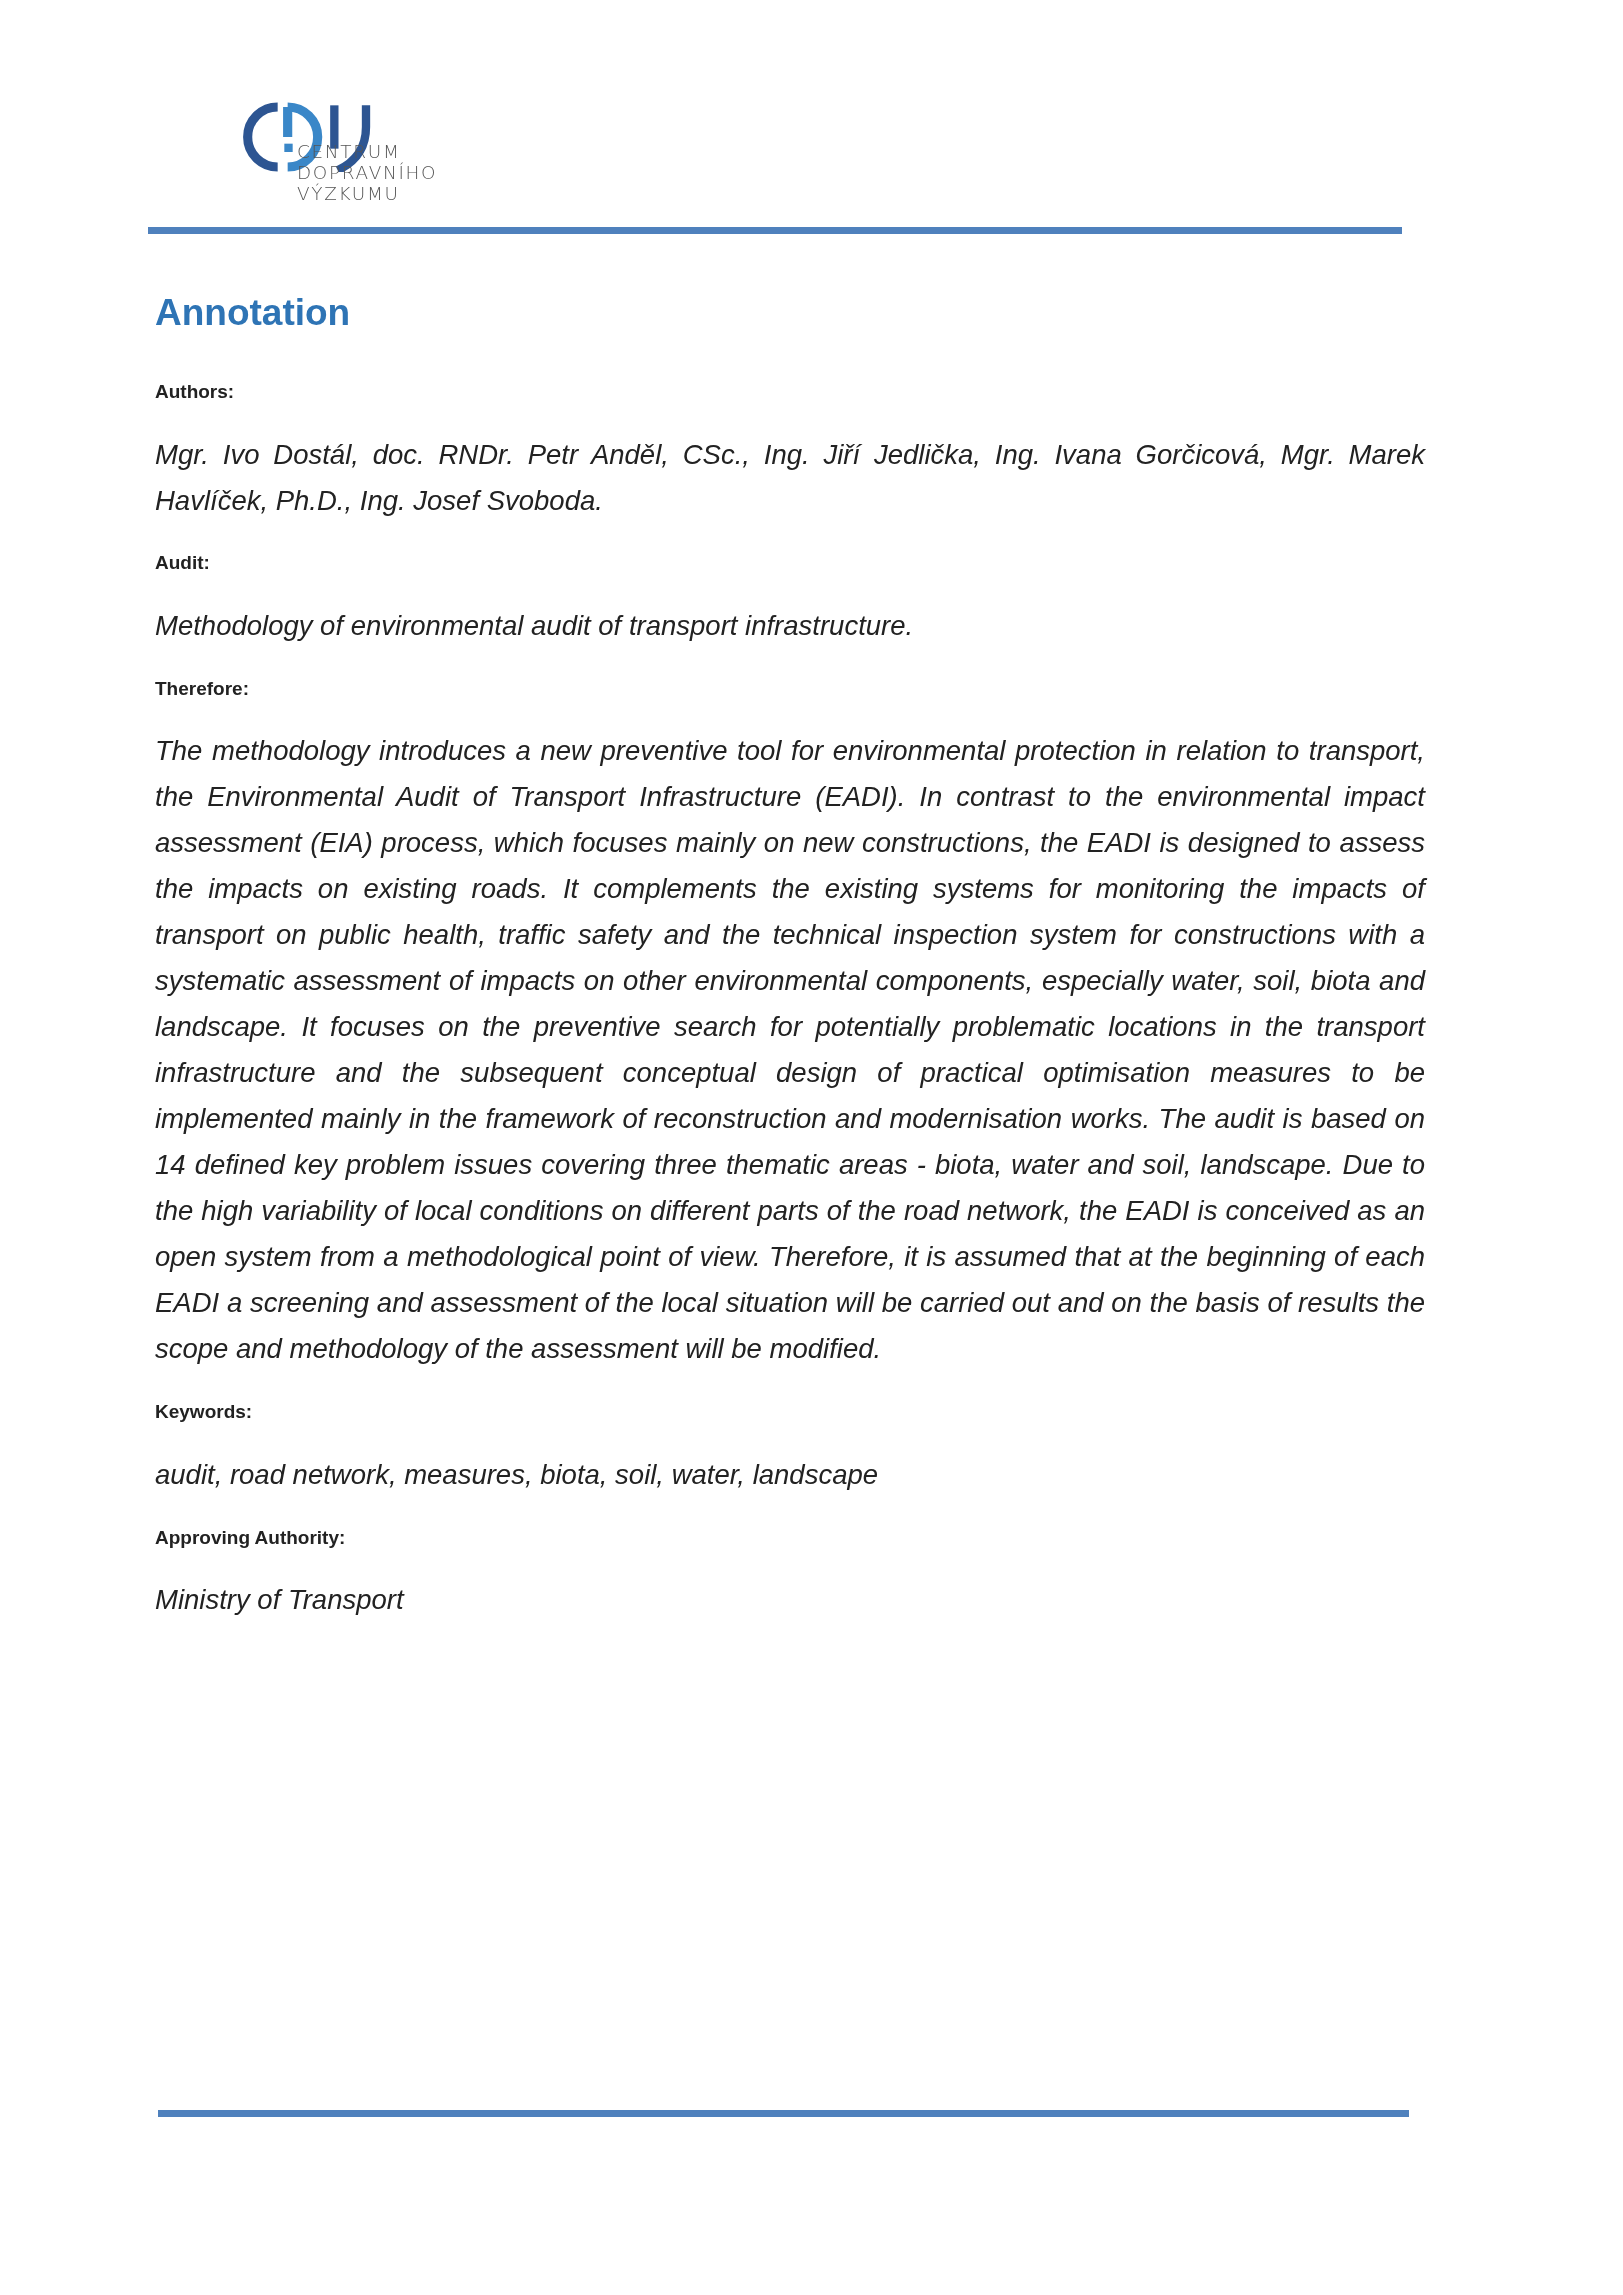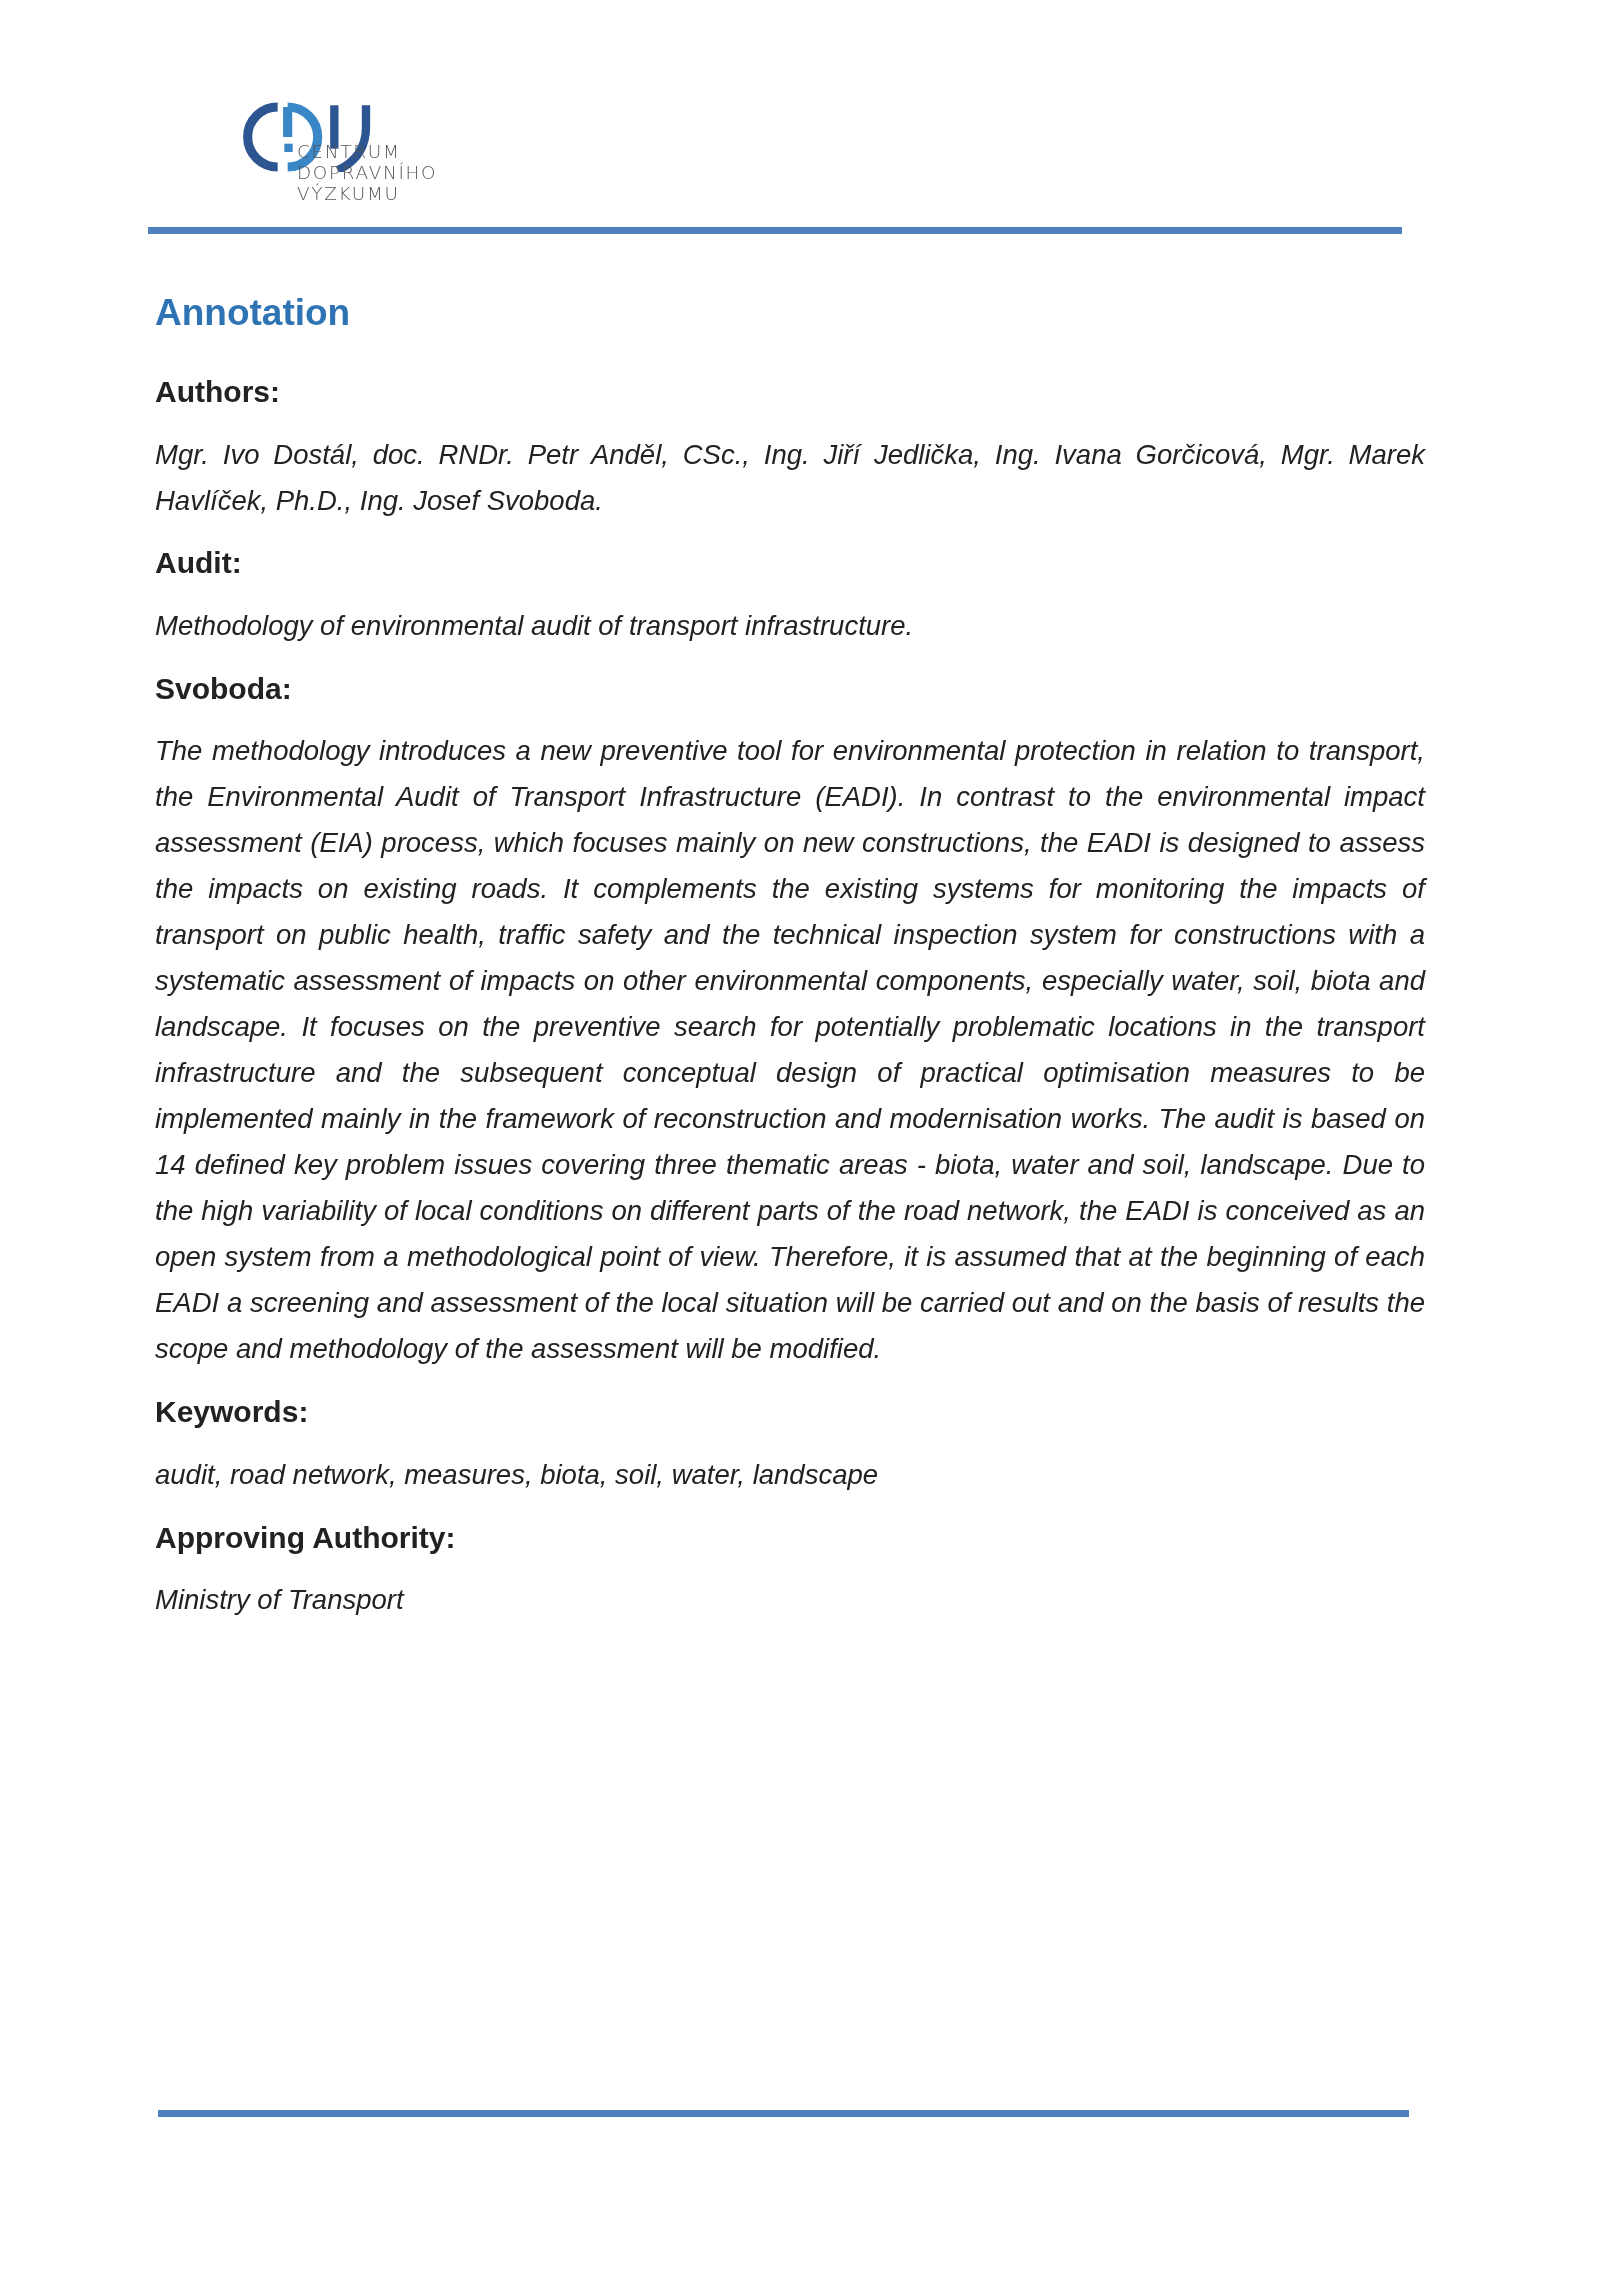--- a/index.html
+++ b/index.html
@@ -7,21 +7,21 @@
          font-family: "Liberation Sans", "DejaVu Sans", sans-serif; color:#222; }
   .logo { position:absolute; left:155px; top:102px; width:317px; height:70px; }
   .logo-text { position:absolute; left:297px; top:103px; font-size:18.4px; line-height:21px;
                letter-spacing:1.7px; color:#555; font-family:"DejaVu Sans", sans-serif; font-weight:300;margin-top:38px; }
   .rule { position:absolute; height:6.7px; background:#4f81bd; }
   .rule.top { left:148px; top:227px; width:1254px; }
   .rule.bottom { left:158px; top:2110px; width:1251px; }
   .heading { position:absolute; left:155px; top:292px; font-size:37px; font-weight:bold;
              color:#2e74b5; }
   .content { position:absolute; left:155px; top:369px; width:1270px; }
-  .label { font-weight:bold; font-size:30px; line-height:46px; margin:0 0 16.7px 0; color:#222; }
+  .label { font-weight:bold; font-size:19px; line-height:46px; margin:0 0 16.7px 0; color:#222; }
   .para { font-size:27.5px; line-height:46px; margin:0 0 16.7px 0; text-align:justify; color:#222;font-style:italic; }
   .para.last { margin-bottom:24px; }
 </style>
 </head>
 <body>
 
 <div>
   <svg class="logo" viewBox="0 0 150 84">
 
     <path d="M32 6 A36 36 0 0 0 32 78" fill="none" stroke="#2d5592" stroke-width="11"></path>
@@ -44,21 +44,21 @@
 
 <div class="heading">Annotation</div>
 
 <div class="content">
   <div class="label">Authors:</div>
   <div class="para">Mgr. Ivo Dostál, doc. RNDr. Petr Anděl, CSc., Ing. Jiří Jedlička, Ing. Ivana Gorčicová, Mgr. Marek Havlíček, Ph.D., Ing. Josef Svoboda.</div>
 
   <div class="label">Audit:</div>
   <div class="para">Methodology of environmental audit of transport infrastructure.</div>
 
-  <div class="label">Svoboda:</div>
+  <div class="label">Therefore:</div>
   <div class="para">The methodology introduces a new preventive tool for environmental protection in relation to transport, the Environmental Audit of Transport Infrastructure (EADI). In contrast to the environmental impact assessment (EIA) process, which focuses mainly on new constructions, the EADI is designed to assess the impacts on existing roads. It complements the existing systems for monitoring the impacts of transport on public health, traffic safety and the technical inspection system for constructions with a systematic assessment of impacts on other environmental components, especially water, soil, biota and landscape. It focuses on the preventive search for potentially problematic locations in the transport infrastructure and the subsequent conceptual design of practical optimisation measures to be implemented mainly in the framework of reconstruction and modernisation works. The audit is based on 14 defined key problem issues covering three thematic areas - biota, water and soil, landscape. Due to the high variability of local conditions on different parts of the road network, the EADI is conceived as an open system from a methodological point of view. Therefore, it is assumed that at the beginning of each EADI a screening and assessment of the local situation will be carried out and on the basis of results the scope and methodology of the assessment will be modified.</div>
 
   <div class="label">Keywords:</div>
   <div class="para">audit, road network, measures, biota, soil, water, landscape</div>
 
   <div class="label">Approving Authority:</div>
   <div class="para last">Ministry of Transport</div>
 </div>
 
 <div class="rule bottom"></div>

